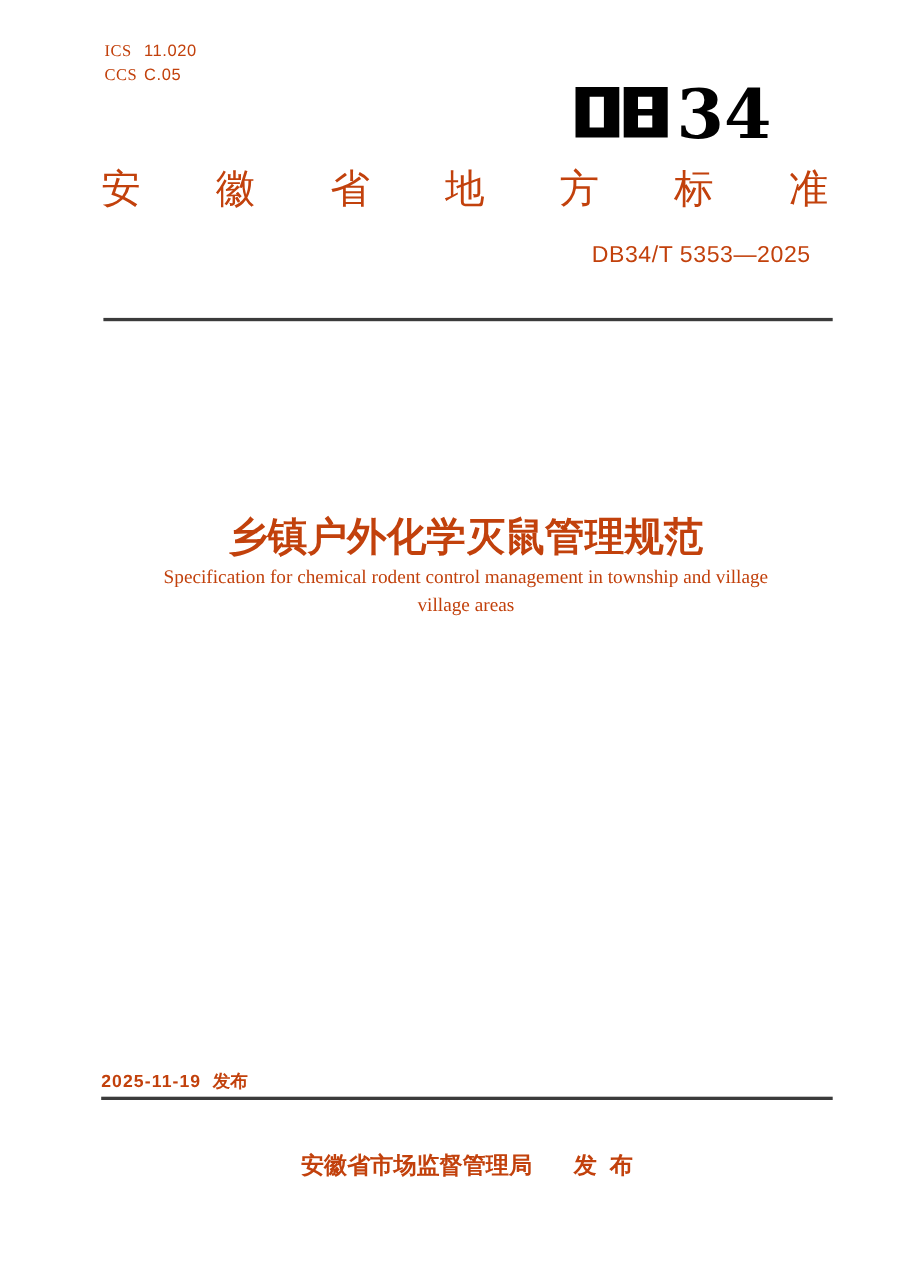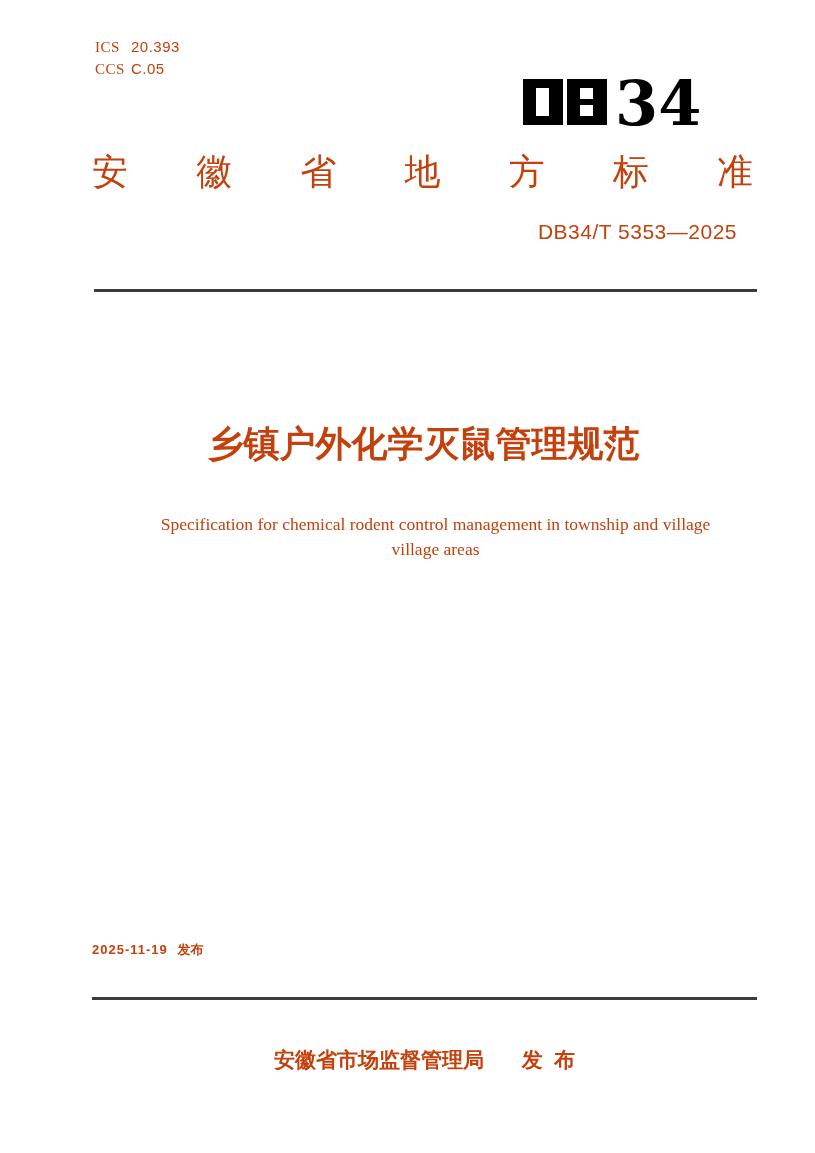--- a/index.html
+++ b/index.html
@@ -78,79 +78,78 @@
   .rule-bottom {
     left: 92px;
     top: 997px;
     width: 665px;
     height: 2.5px;
   }
   
   .main-title {
     position: absolute;
     left: 92px;
-    top: 420px;
+    top: 464px;
     width: 663px;
     text-align: center;
     font-size: 36px;
     font-weight: 700;
     letter-spacing: 0px;
     line-height: 48px;
   }
   
   .subtitle {
     position: absolute;
-    left: 104px;
+    left: 92px;
     top: 512px;
     width: 663px;
     text-align: center;
     font-family: "Liberation Serif", "DejaVu Serif", serif;
     font-size: 17.5px;
     line-height: 25px;
   }
   
   .dates-row {
     position: absolute;
     left: 92px;
-    top: 937px;
+    top: 971px;
     width: 665px;
     display: flex;
     justify-content: space-between;
-    font-size: 13px;
+    font-size: 16px;
     font-weight: 700;
     line-height: 26px;
   }
   .date-num { letter-spacing: 1px; }
   .date-label { margin-left: 6px; }
   
   .publisher-row {
     position: absolute;
     left: 92px;
     top: 1046px;
     width: 665px;
     text-align: center;
     font-size: 21px;
     font-weight: 700;
     line-height: 28px;
   }
   .publish-action {
     margin-left: 32px;
     word-spacing: 6px;
-    font-family: Liberation Serif, serif;
   }
 </style>
 </head>
 <body>
 
 <div class="page">
 
   <div class="ics-block">
     <div class="ics-line">
       <span class="ics-label">ICS</span>
-      <span class="ics-value">20.393</span>
+      <span class="ics-value">11.020</span>
     </div>
     <div class="ics-line">
       <span class="ics-label">CCS</span>
       <span class="ics-value">C.05</span>
     </div>
   </div>
 
   <svg class="logo" width="180" height="52" viewBox="0 0 180 52">
     <g fill="#000000" aria-label="DB">
       <path fill-rule="evenodd" d="M0,1 H40 V47 H0 Z M13,10 H26 V38 H13 Z"></path>

